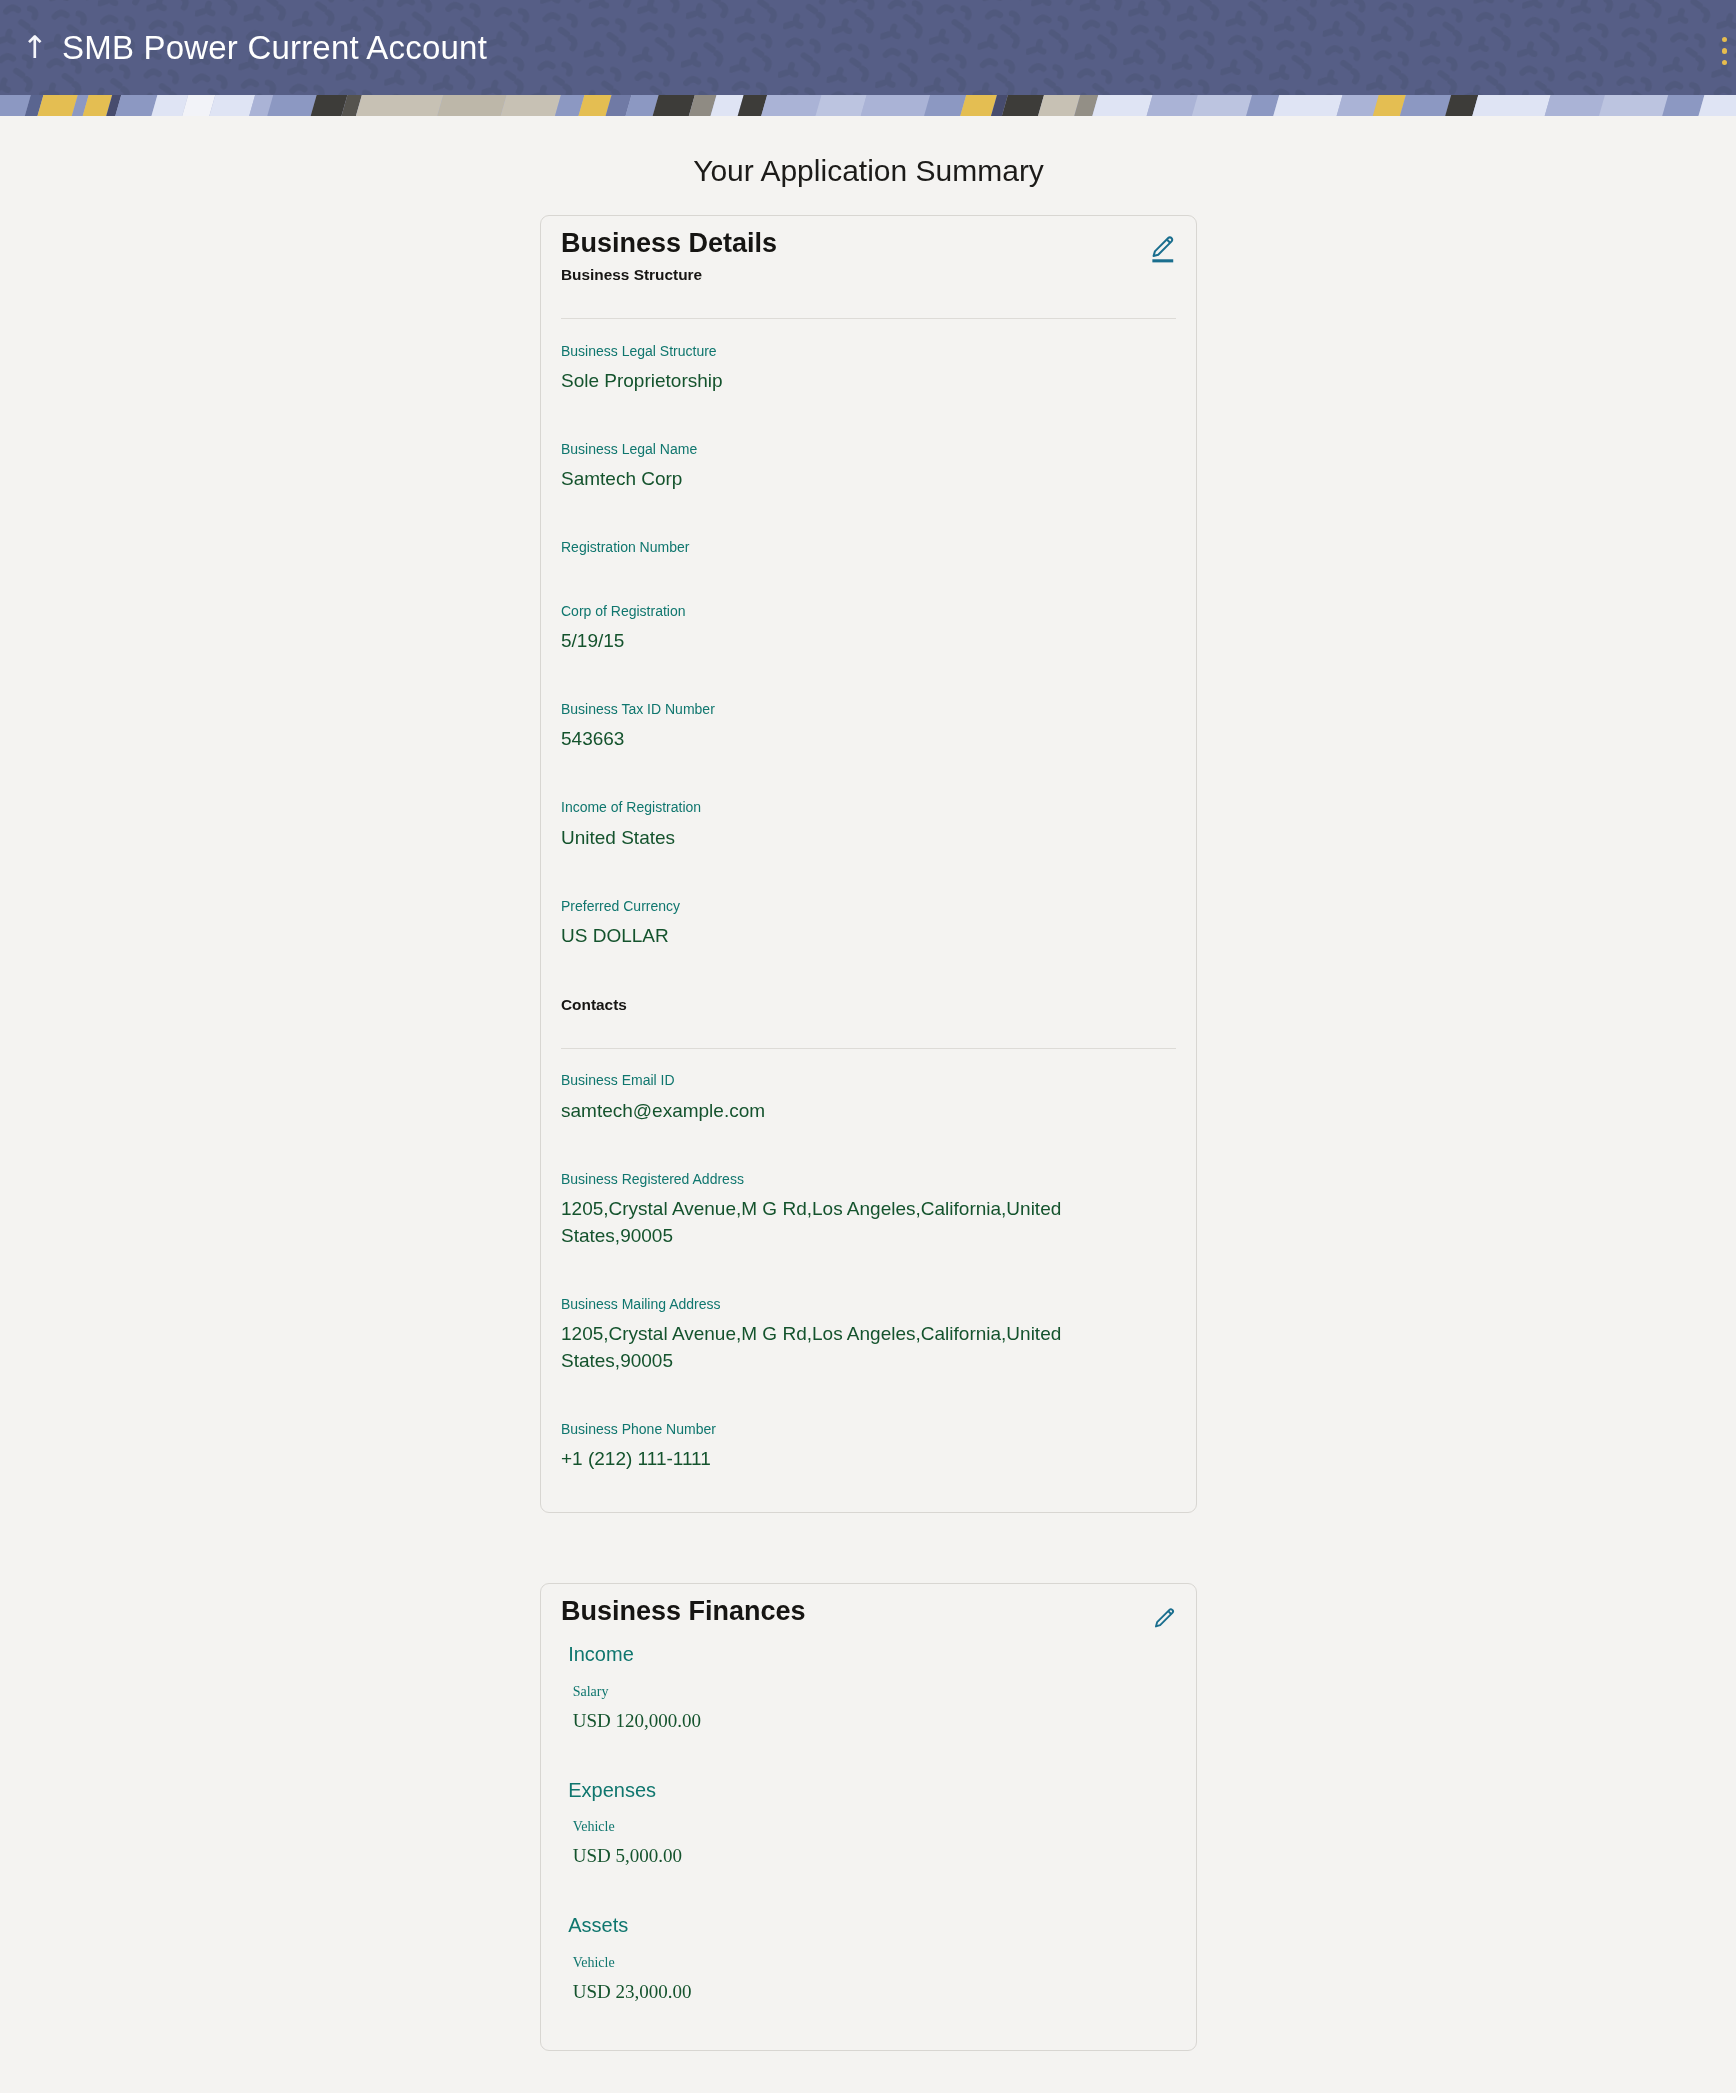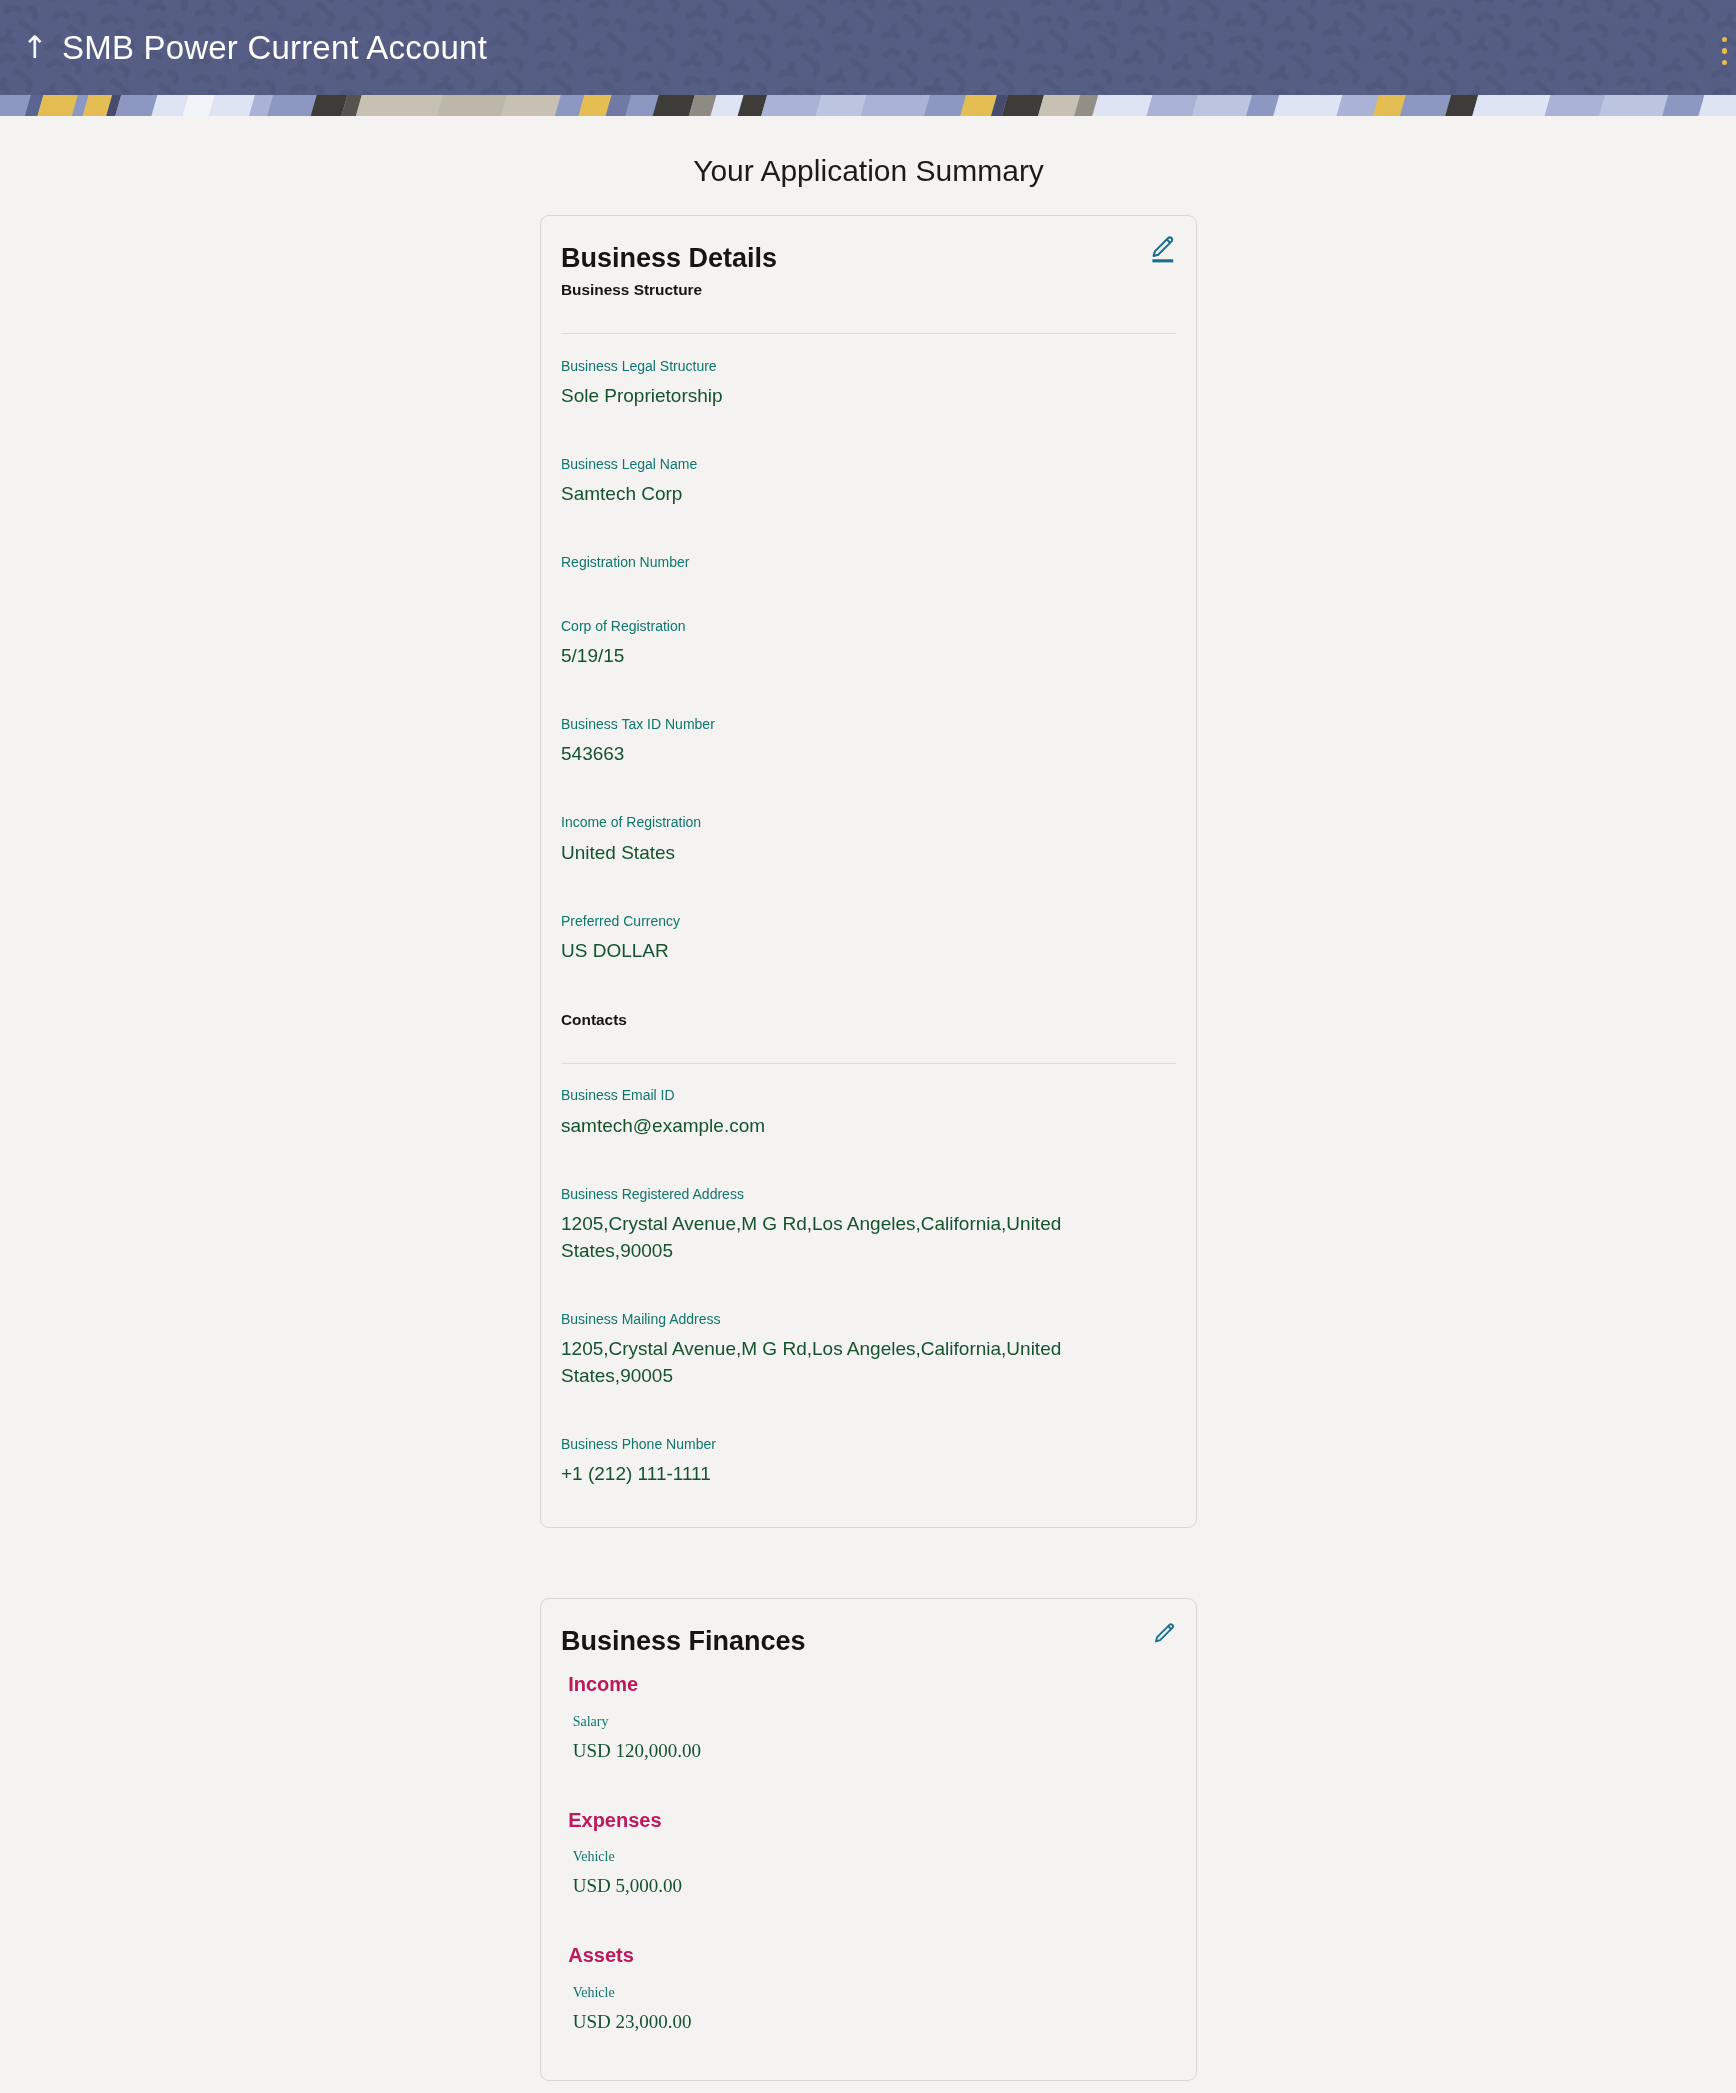--- a/index.html
+++ b/index.html
@@ -85,21 +85,21 @@
     margin: 38px 0 27px 0;
   }
 
   .card {
     position: relative;
     width: 657px;
     margin: 0 auto;
     background: #f4f3f1;
     border: 0.9px solid #d8d6d2;
     border-radius: 9px;
-    padding: 27px 20px 40px 20px;
+    padding: 12px 20px 40px 20px;
   }
   .card + .card { margin-top: 70px; }
 
   .card-title {
     font-size: 27px;
     font-weight: 700;
     margin: 0;
     color: #161513;
   }
   .edit-btn {
@@ -139,22 +139,22 @@
     font-size: 19px;
     color: #14532d;
     line-height: 27px;
     max-width: 624px;
   }
 
   
   .fin-group { padding-left: 7.2px; margin-top: 16.3px; }
   .fin-heading {
     font-size: 20px;
-    font-weight: 700;
-    color: #be185d;
+    font-weight: 400;
+    color: #0f766e;
     margin: 0 0 16.3px 0;
   }
   .fin-field { padding-left: 4.5px; margin-bottom: 45px; font-family: Liberation Serif, serif; }
   .fin-group:last-child .fin-field:last-child { margin-bottom: 5.4px; }
 </style>
 </head>
 <body>
 
 <header class="app-header">
   <svg class="header-pattern" xmlns="http://www.w3.org/2000/svg" width="1737" height="95" viewBox="0 0 1920 105">

